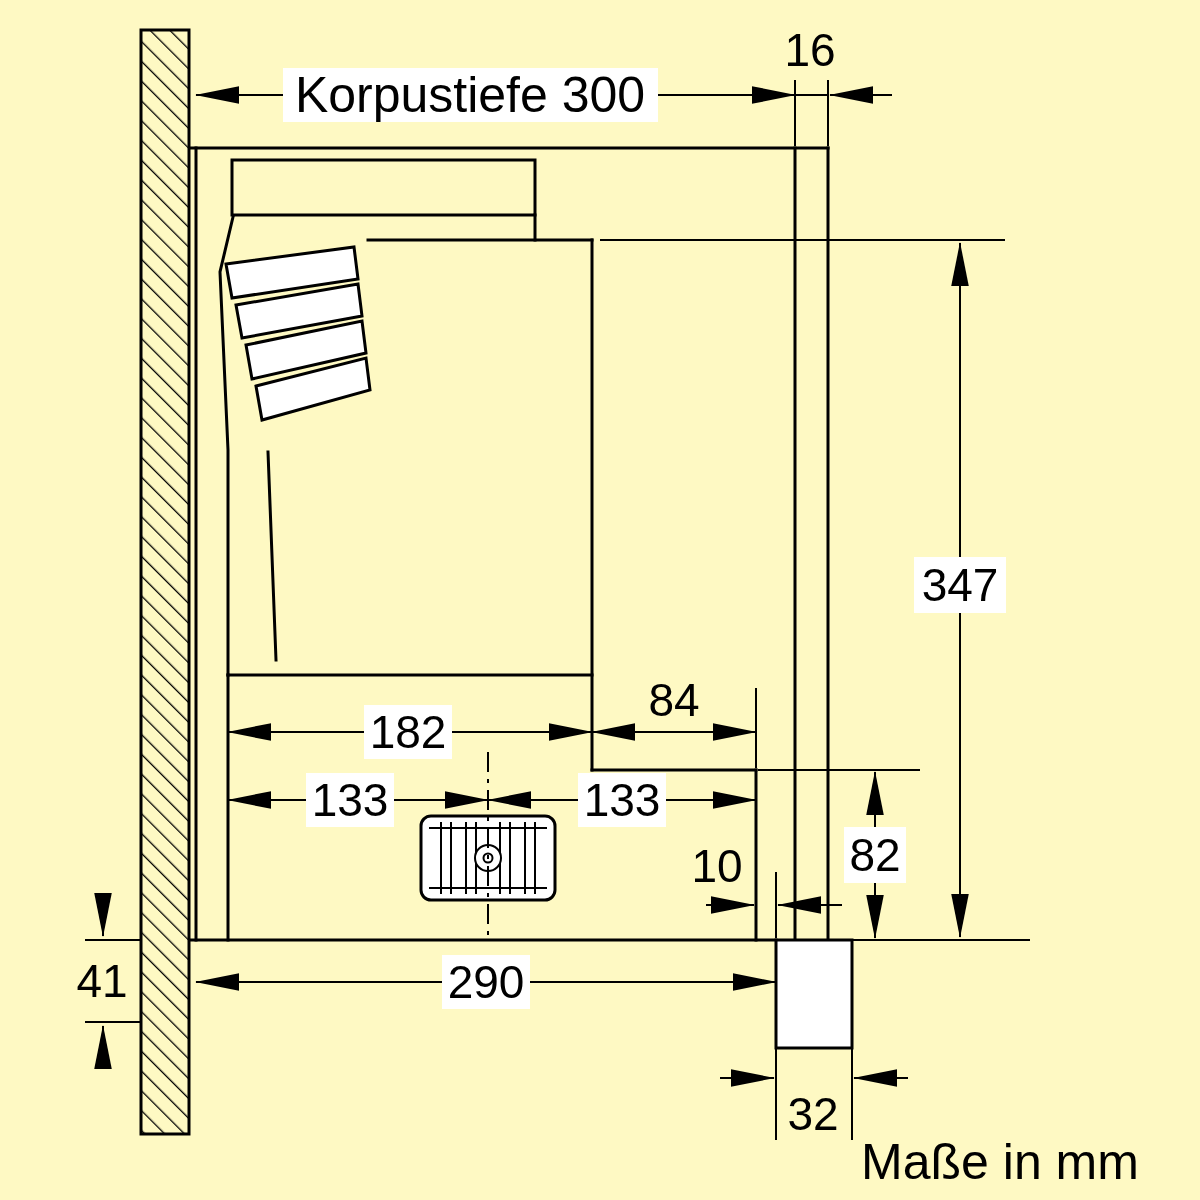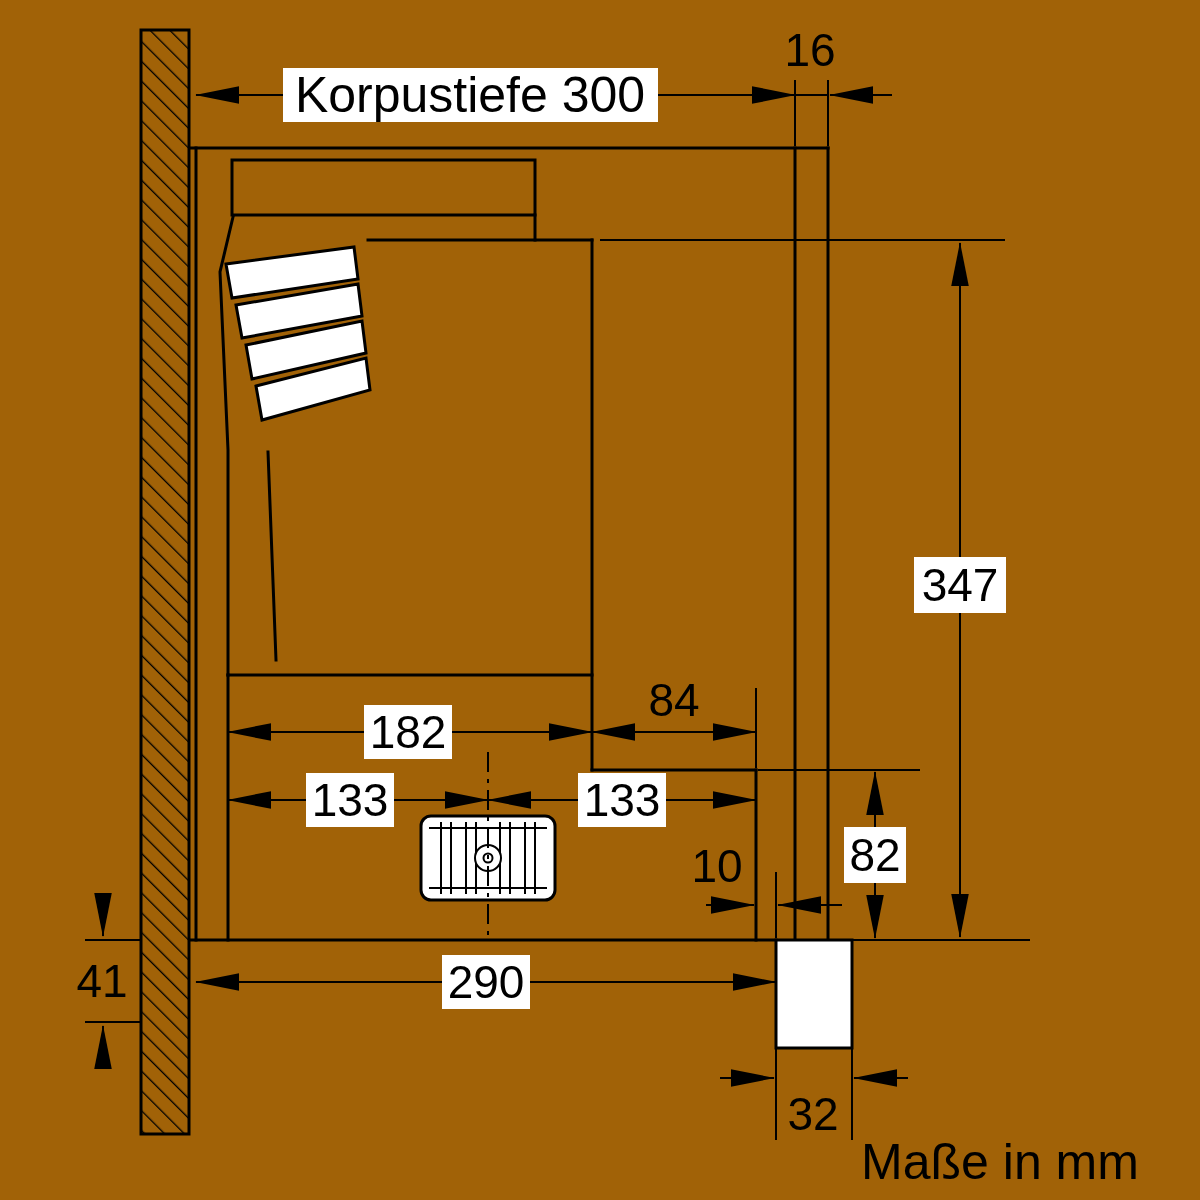--- a/index.html
+++ b/index.html
@@ -1,16 +1,16 @@
 <!DOCTYPE html>
 <html><head>
 <meta charset="utf-8">
 <style>
   html,body{margin:0;padding:0;background:#ffffff;}
-  .stage{width:1200px;height:1200px;position:relative;background:#a16207;overflow:hidden;}
+  .stage{width:1200px;height:1200px;position:relative;background:#fef9c3;overflow:hidden;}
   svg{display:block;}
   .ln{stroke:#000;stroke-width:3;fill:none;stroke-linecap:square;}
   .thin{stroke:#000;stroke-width:2;fill:none;stroke-linecap:butt;}
   .dim{stroke:#000;stroke-width:2;fill:none;}
   .cl{stroke:#000;stroke-width:2;fill:none;stroke-dasharray:20 7 4 7;}
   .whitefill{fill:#ffffff;}
   text{font-family:"Liberation Sans",sans-serif;fill:#000;text-anchor:middle;dominant-baseline:central;}
   .lbl{font-size:46px;}
   .big{font-size:50px;}
   .mask{fill:#ffffff;stroke:none;}

